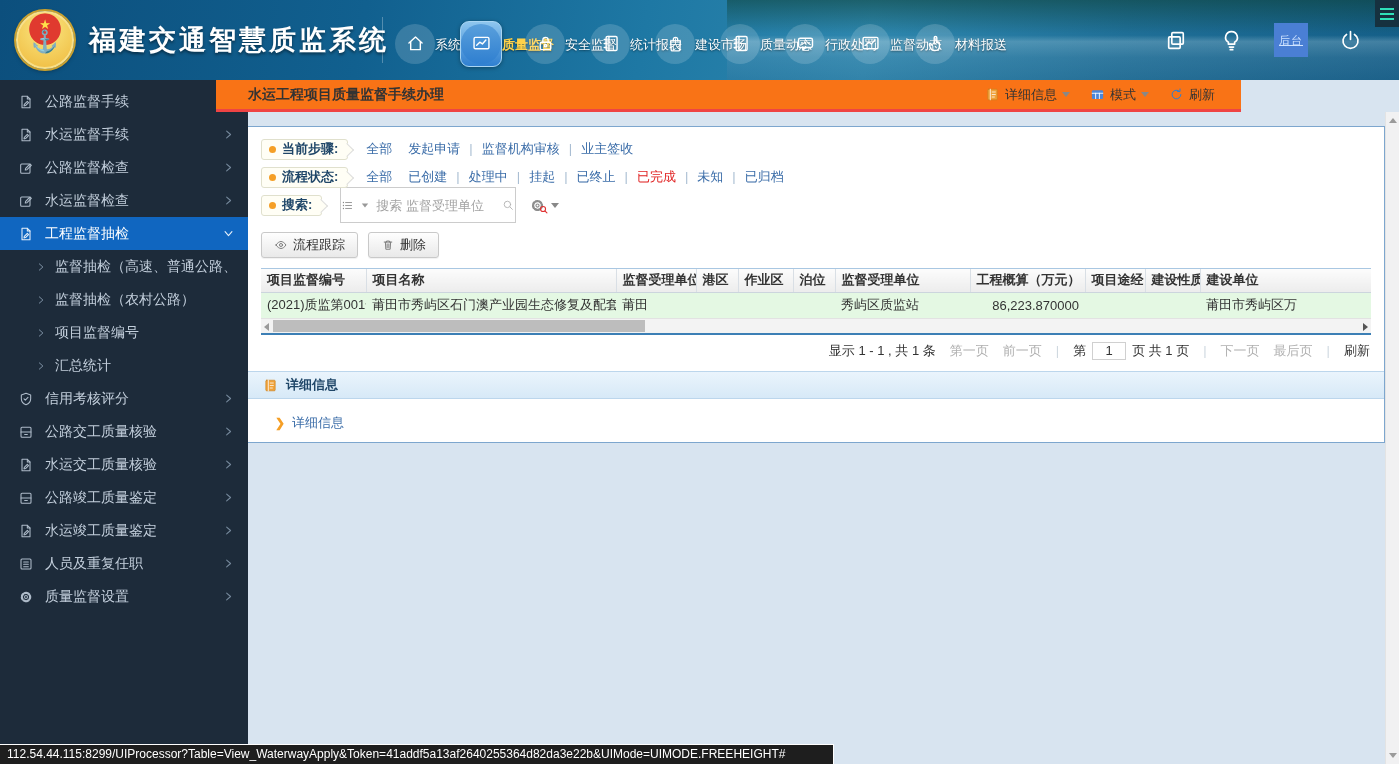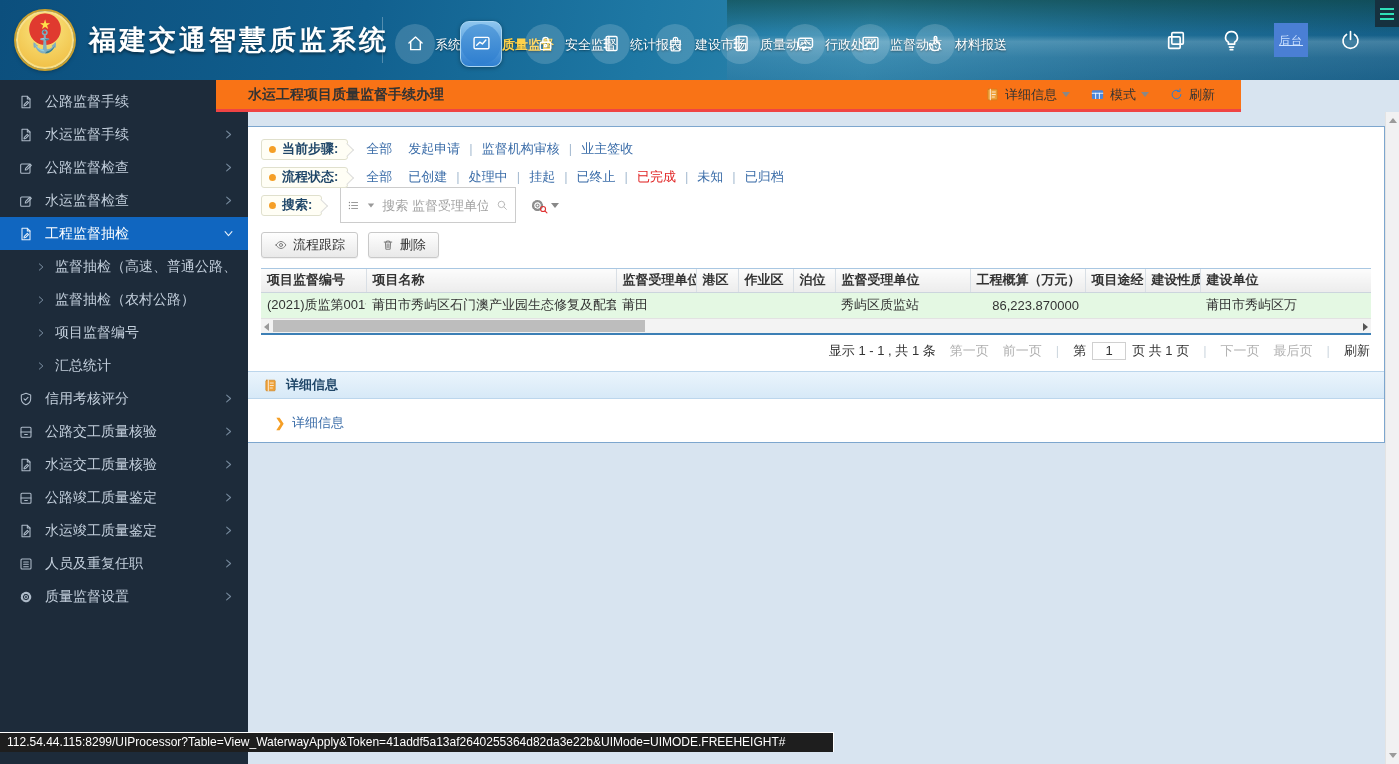--- a/index.html
+++ b/index.html
@@ -106,21 +106,21 @@
   }
   .lnk{ color:#3a6ca8; font-size:13px; cursor:pointer; text-decoration:none; white-space:nowrap; }
   .lnk.sel{ color:#e02020; }
   .lnk.all{ margin-right:16px; }
   .grp{ display:flex; align-items:flex-end; }
   .grp .lnk::before{ content:"|"; color:#a8bdd2; margin:0 9px; font-weight:normal; }
   .grp .lnk:first-child::before{ content:""; margin:0; }
 
   .searchbox{
     display:flex; align-items:center; width:176px; height:36px; border:1px solid #ccc; background:#fff;
-    padding:0 6px; gap:7px;
+    padding:0 0; gap:7px;
   }
   .searchbox svg.lm{ width:13px; height:13px; color:#8a8a8a; flex:none; }
   .searchbox .caret{ border-top-color:#999; transform:scale(.8); }
   .searchbox input{ border:none; outline:none; flex:1; min-width:0; font-size:13px; color:#333; font-family:inherit; }
   .searchbox input::placeholder{ color:#a2a2a2; }
   .searchbox svg.mg{ width:14px; height:14px; color:#b5b5b5; flex:none; }
   .gearbox{ margin-left:13px; display:flex; align-items:center; gap:5px; cursor:pointer; position:relative; }
   .gearbox svg.gear{ width:17px; height:17px; color:#8d8d8d; }
   .gearbox svg.redmg{ width:11px; height:11px; color:#e03030; position:absolute; left:9px; top:7px; stroke-width:2.4; }
 
@@ -174,21 +174,21 @@
   .detail-bullet{ color:#f59f26; font-size:12px; font-weight:bold; }
   .detail-bullet::before{ content:"❯"; }
 
   
   .vscroll{ position:absolute; top:112px; right:0; width:14px; bottom:0; background:#f1f1f2; border-left:1px solid #e3e3e3; z-index:3; }
   .vs-up{ width:0; height:0; border-left:4px solid transparent; border-right:4px solid transparent; border-bottom:5px solid #9a9a9a; margin:6px auto 0; }
   .vs-down{ position:absolute; bottom:6px; left:3px; width:0; height:0; border-left:4px solid transparent; border-right:4px solid transparent; border-top:5px solid #9a9a9a; }
 
   
   .statusbar{
-    position:absolute; left:0; bottom:12px; width:834px; height:20px; background:#1e1e1e;
+    position:absolute; left:0; bottom:0; width:834px; height:20px; background:#1e1e1e;
     border-top:1px solid #fff; border-right:1px solid #fff; color:#fff; font-size:12px;
     line-height:19px; padding:0 7px; white-space:nowrap; overflow:hidden; z-index:9;
   }
 </style>
 </head>
 <body>
 
 <svg width="0" height="0" style="position:absolute">
   <defs>
     <symbol id="i-home" viewBox="0 0 24 24">

